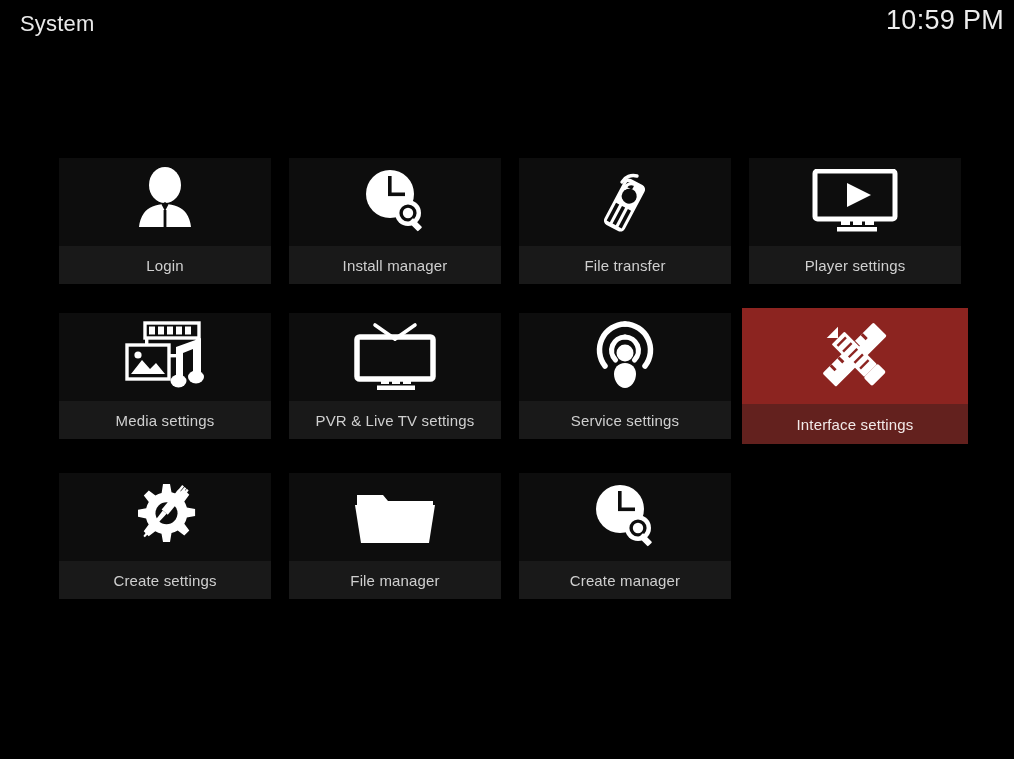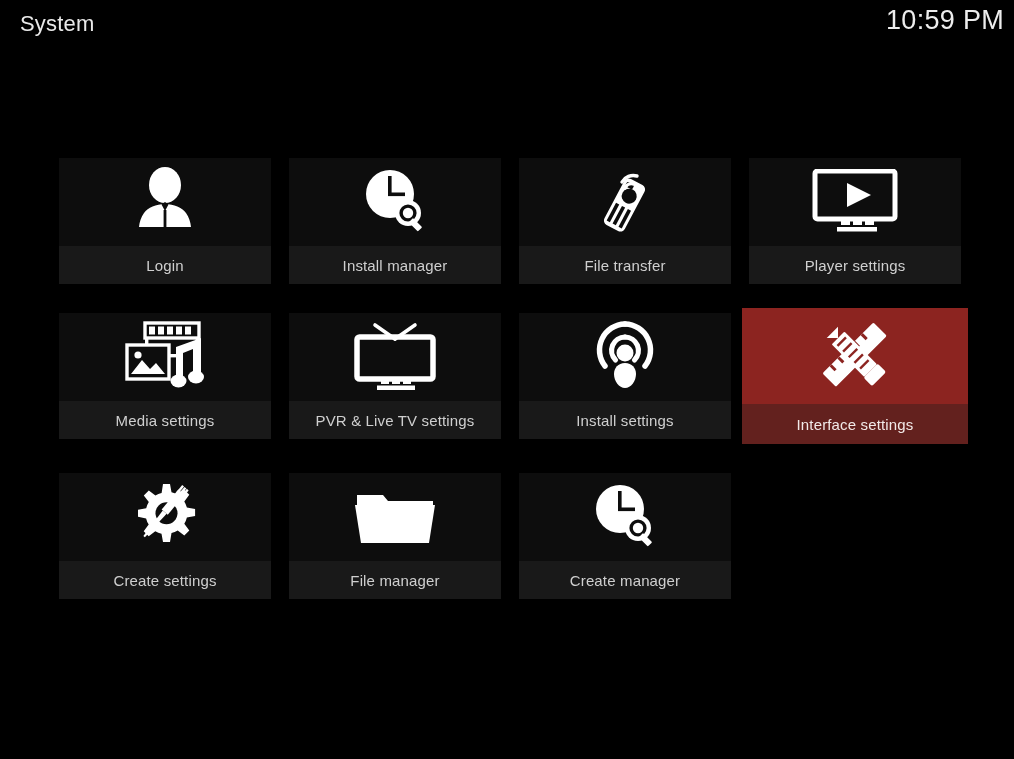--- a/index.html
+++ b/index.html
@@ -268,21 +268,21 @@
             <path d="M35 4 A26 26 0 0 0 15 46" stroke="#ffffff" stroke-width="5.5" fill="none" stroke-linecap="round"></path>
             <path d="M35 4 A26 26 0 0 1 55 46" stroke="#ffffff" stroke-width="5.5" fill="none" stroke-linecap="round"></path>
             <path d="M35 17 A13.5 13.5 0 0 0 25.5 40" stroke="#ffffff" stroke-width="5.2" fill="none" stroke-linecap="round"></path>
             <path d="M35 17 A13.5 13.5 0 0 1 44.5 40" stroke="#ffffff" stroke-width="5.2" fill="none" stroke-linecap="round"></path>
             <circle cx="35" cy="33" r="8.5"></circle>
             <path d="M35 43 c-7 0-11 5-11 11 0 7 5 14 11 14 6 0 11-7 11-14 0-6-4-11-11-11z"></path>
           </svg>
         </span>
       </div>
       <div class="tile-label-bar">
-        <span class="tile-label">Install settings</span>
+        <span class="tile-label">Service settings</span>
       </div>
     </div>
 
     <div class="tile selected">
       <div class="tile-icon-area">
         <span>
           <svg class="icon-svg" width="80" height="76" viewBox="0 0 80 76">
 
             <g transform="rotate(-45 40 38)">
               <rect x="4" y="28" width="72" height="19" rx="1.5"></rect>

